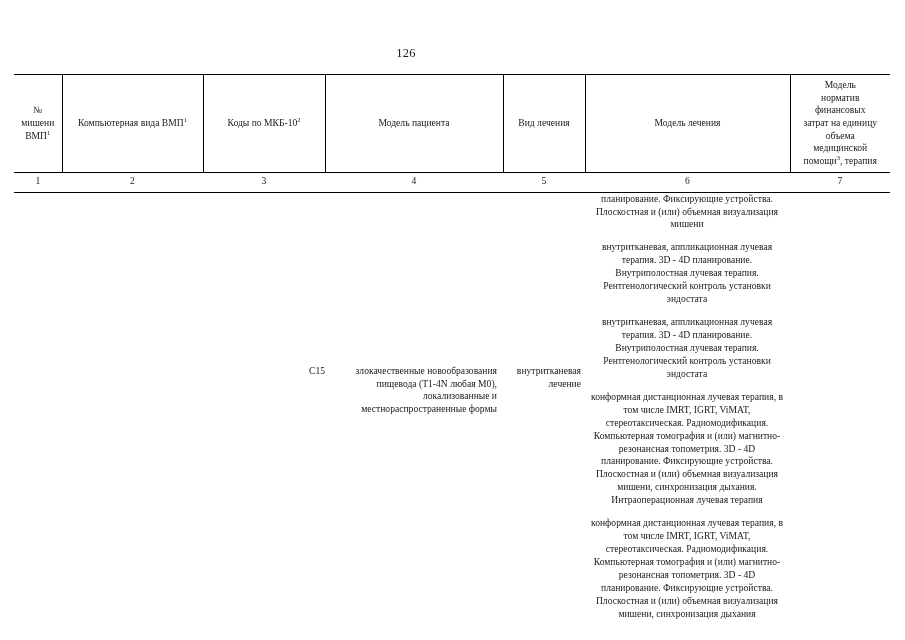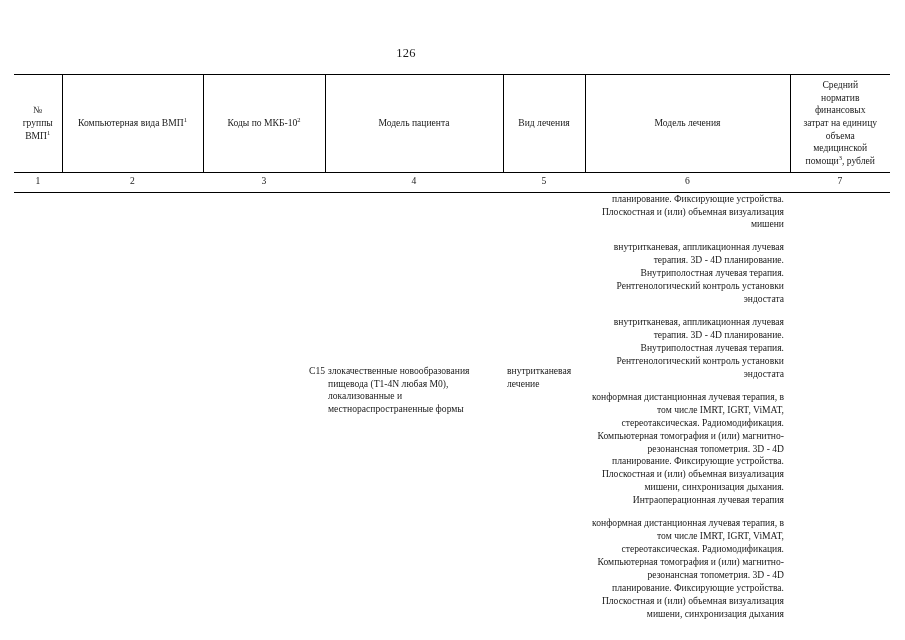--- a/index.html
+++ b/index.html
@@ -87,29 +87,29 @@
   }
 
   
   .cell-inner {
     position: relative;
   }
 
   .col3-inner { text-align: right; padding-top: 172px; }
   .col4-inner { text-align: left;   padding-top: 172px; padding-left: 3px; padding-right: 6px; }
   .col5-inner { text-align: left;   padding-top: 172px; padding-left: 4px; padding-right: 4px; }
-  .col6-inner { text-align: right;   padding-top: 0px;   padding-left: 5px; padding-right: 6px; }
+  .col6-inner { text-align: center;   padding-top: 0px;   padding-left: 5px; padding-right: 6px; }
 
   .para {
     margin: 0 0 10px 0;
     line-height: 1.35;
   }
   .para:last-child { margin-bottom: 0; }
 
-  .tight { line-height: 1.35; }
+  .tight { line-height: 1.35; text-align: right; }
 </style>
 </head>
 <body>
 
 <div class="page">
 
   <div class="page-number">126</div>
 
   <table class="doc-table">
     <colgroup>
@@ -120,21 +120,21 @@
       <col style="width:82px">
       <col style="width:205px">
       <col style="width:100px">
     </colgroup>
 
     <tbody>
         <tr class="hdr-row">
 
       <td class="no-left-rule">
         <div>№</div>
-        <div>группы</div>
+        <div>мишени</div>
         <div><span>ВМП</span><sup>1</sup></div>
       </td>
 
       <td>
         <span>Компьютерная вида ВМП</span><sup>1</sup>
       </td>
 
       <td>
         <span>Коды по МКБ-10</span><sup>2</sup>
       </td>
@@ -145,27 +145,27 @@
 
       <td>
         <span>Вид лечения</span>
       </td>
 
       <td>
         <span>Модель лечения</span>
       </td>
 
       <td>
-        <div>Средний</div>
+        <div>Модель</div>
         <div>норматив</div>
         <div>финансовых</div>
         <div>затрат на единицу</div>
         <div>объема</div>
         <div>медицинской</div>
-        <div><span>помощи</span><sup>3</sup><span>, рублей</span></div>
+        <div><span>помощи</span><sup>3</sup><span>, терапия</span></div>
       </td>
     </tr>
 
     <tr class="num-row">
       <td>1</td>
       <td>2</td>
       <td>3</td>
       <td>4</td>
       <td>5</td>
       <td>6</td>

